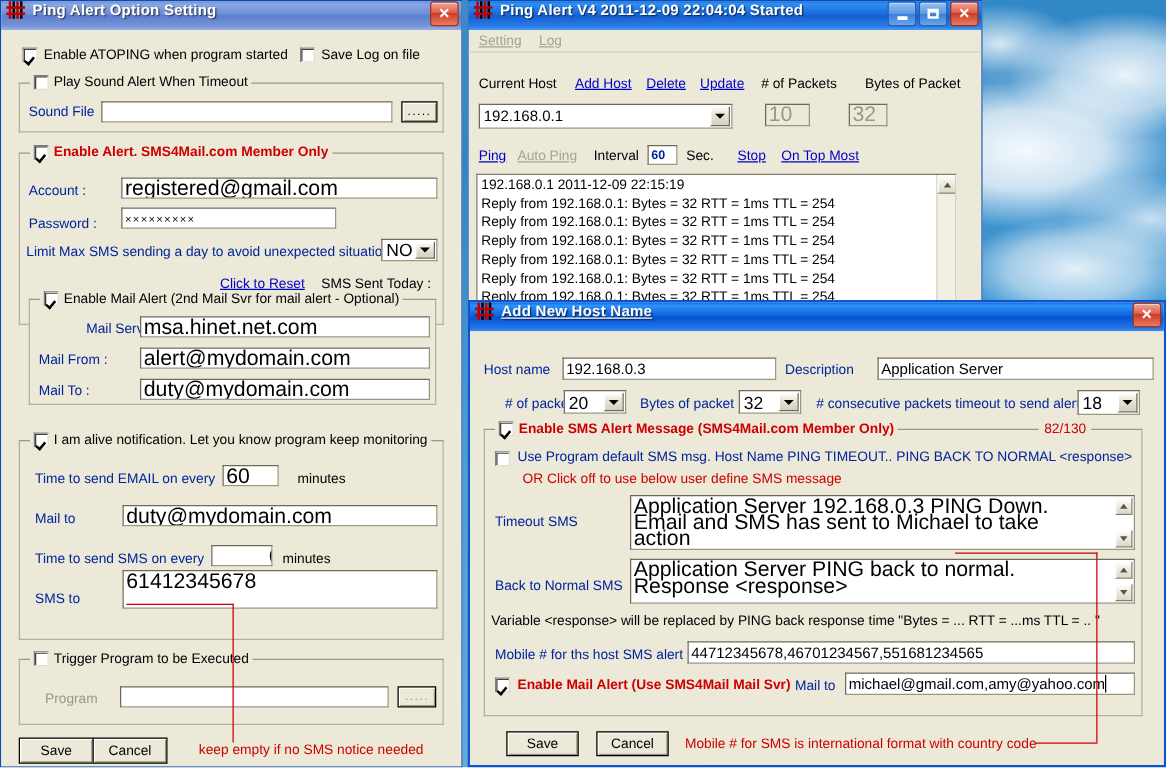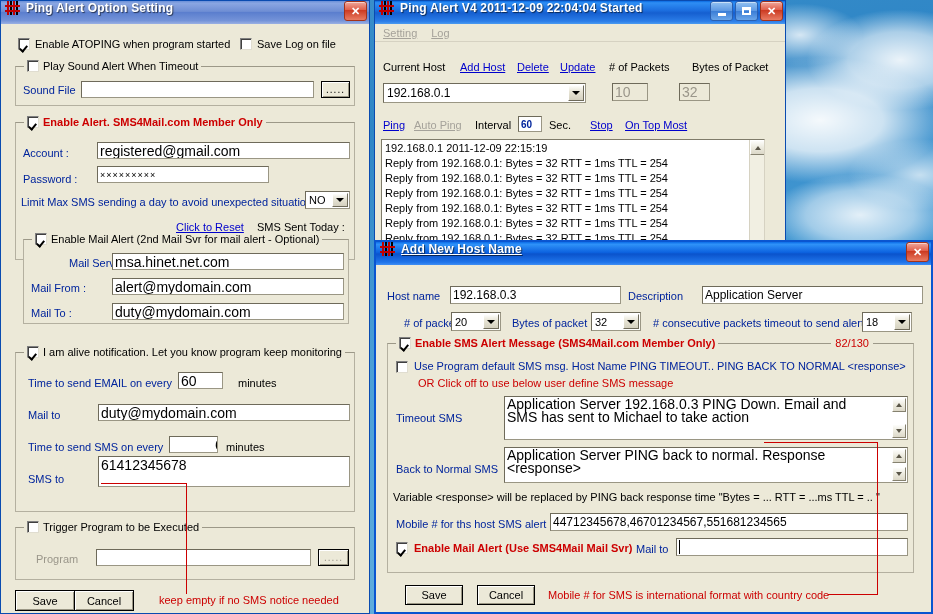--- a/index.html
+++ b/index.html
@@ -106,31 +106,31 @@
     width:3px; height:6px; border:solid #000;
     border-width:0 2px 2px 0; transform: rotate(40deg);
   }
 
   .txt {
     box-sizing: border-box;
     background:#fff;
     border: 1px solid #9a9684;
     border-top-color:#6e6a5a; border-left-color:#6e6a5a;
     font-family:"Liberation Sans", sans-serif;
-    font-size: 14px; color:#000;
+    font-size: 17px; color:#000;
     padding: 1px 2px; line-height: 14px;
     overflow:hidden; white-space:nowrap;
   }
   .txt.dim { color:#9a968a; background:#ece9d8; }
   .txt.area { white-space: normal; line-height: 13px; }
 
   .combo {
     box-sizing:border-box; background:#fff;
     border:1px solid #9a9684; border-top-color:#6e6a5a; border-left-color:#6e6a5a;
-    display:flex; align-items:center; font-size:11px; padding-left:3px;
+    display:flex; align-items:center; font-size:14px; padding-left:3px;
     position: relative;
   }
   .combo .arrowbox {
     position:absolute; right:1px; top:1px; bottom:1px; width:16px;
     background: linear-gradient(180deg,#fdfdfb 0%,#e8e5d6 40%,#d4d0bf 100%);
     border:1px solid #fff; border-right-color:#6e6a5a; border-bottom-color:#6e6a5a;
     box-sizing:border-box;
     display:flex; align-items:center; justify-content:center;
   }
   .combo .arrowbox:after {
@@ -454,21 +454,21 @@
 
         <span class="lbl" style="position:absolute; left:8px; top:174px;">Mobile # for ths host SMS alert</span>
         <div class="txt" style="position:absolute; left:162px; top:169px; width:358px; height:18px; font-size:12px;">44712345678,46701234567,551681234565</div>
 
         <div style="position:absolute; left:8px; top:198px; display:flex; align-items:center; gap:6px;">
           <span class="cb checked"></span>
           <span class="redb">Enable Mail Alert (Use SMS4Mail Mail Svr)</span>
         </div>
         <span class="lbl" style="position:absolute; left:248px; top:199px;">Mail to</span>
         <div class="txt" style="position:absolute; left:288px; top:194px; width:232px; height:18px; font-size:12px;">
-          <span style="border-left:1px solid #000;">&nbsp;</span>
+          <span>michael@gmail.com,amy@yahoo.com</span><span style="border-left:1px solid #000;">&nbsp;</span>
         </div>
       </div>
 
       <div class="btn" style="position:absolute; left:29px; top:320px; width:58px; height:20px;">Save</div>
       <div class="btn" style="position:absolute; left:101px; top:320px; width:58px; height:20px;">Cancel</div>
       <span class="red" style="position:absolute; left:172px; top:324px;">Mobile # for SMS is international format with country code</span>
 
       <div class="redline" style="left:388px; top:177px; width:114px; height:1px;"></div>
       <div class="redline" style="left:501px; top:177px; width:1px; height:152px;"></div>
       <div class="redline" style="left:452px; top:329px; width:50px; height:1px;"></div>

